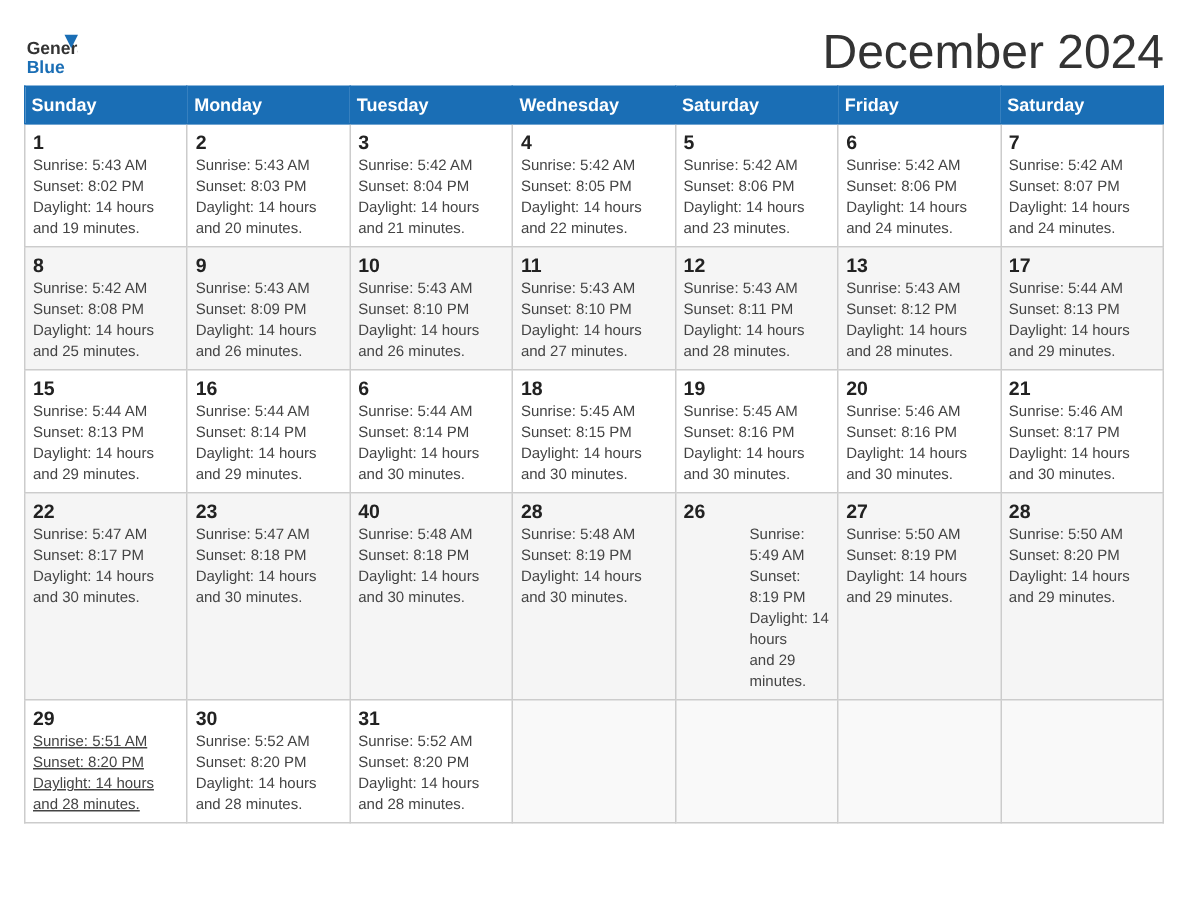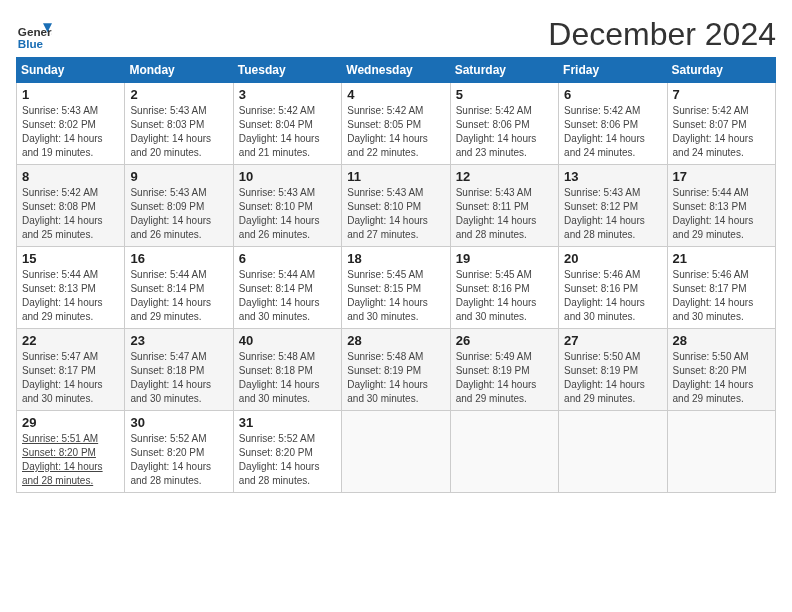--- a/index.html
+++ b/index.html
@@ -284,21 +284,21 @@
         </td>
         <td>
           <span class="day-number">28</span>
           <div class="day-info" style="white-space: pre-line;">Sunrise: 5:48 AM
 Sunset: 8:19 PM
 Daylight: 14 hours
 and 30 minutes.</div>
         </td>
         <td>
           <span class="day-number">26</span>
-          <div class="day-info" style="white-space: pre-line;">Sunrise: 5:49 AM
+          <div class="day-info" style="white-space: pre-line; margin-left: 44px;">Sunrise: 5:49 AM
 Sunset: 8:19 PM
 Daylight: 14 hours
 and 29 minutes.</div>
         </td>
         <td>
           <span class="day-number">27</span>
           <div class="day-info" style="white-space: pre-line;">Sunrise: 5:50 AM
 Sunset: 8:19 PM
 Daylight: 14 hours
 and 29 minutes.</div>

